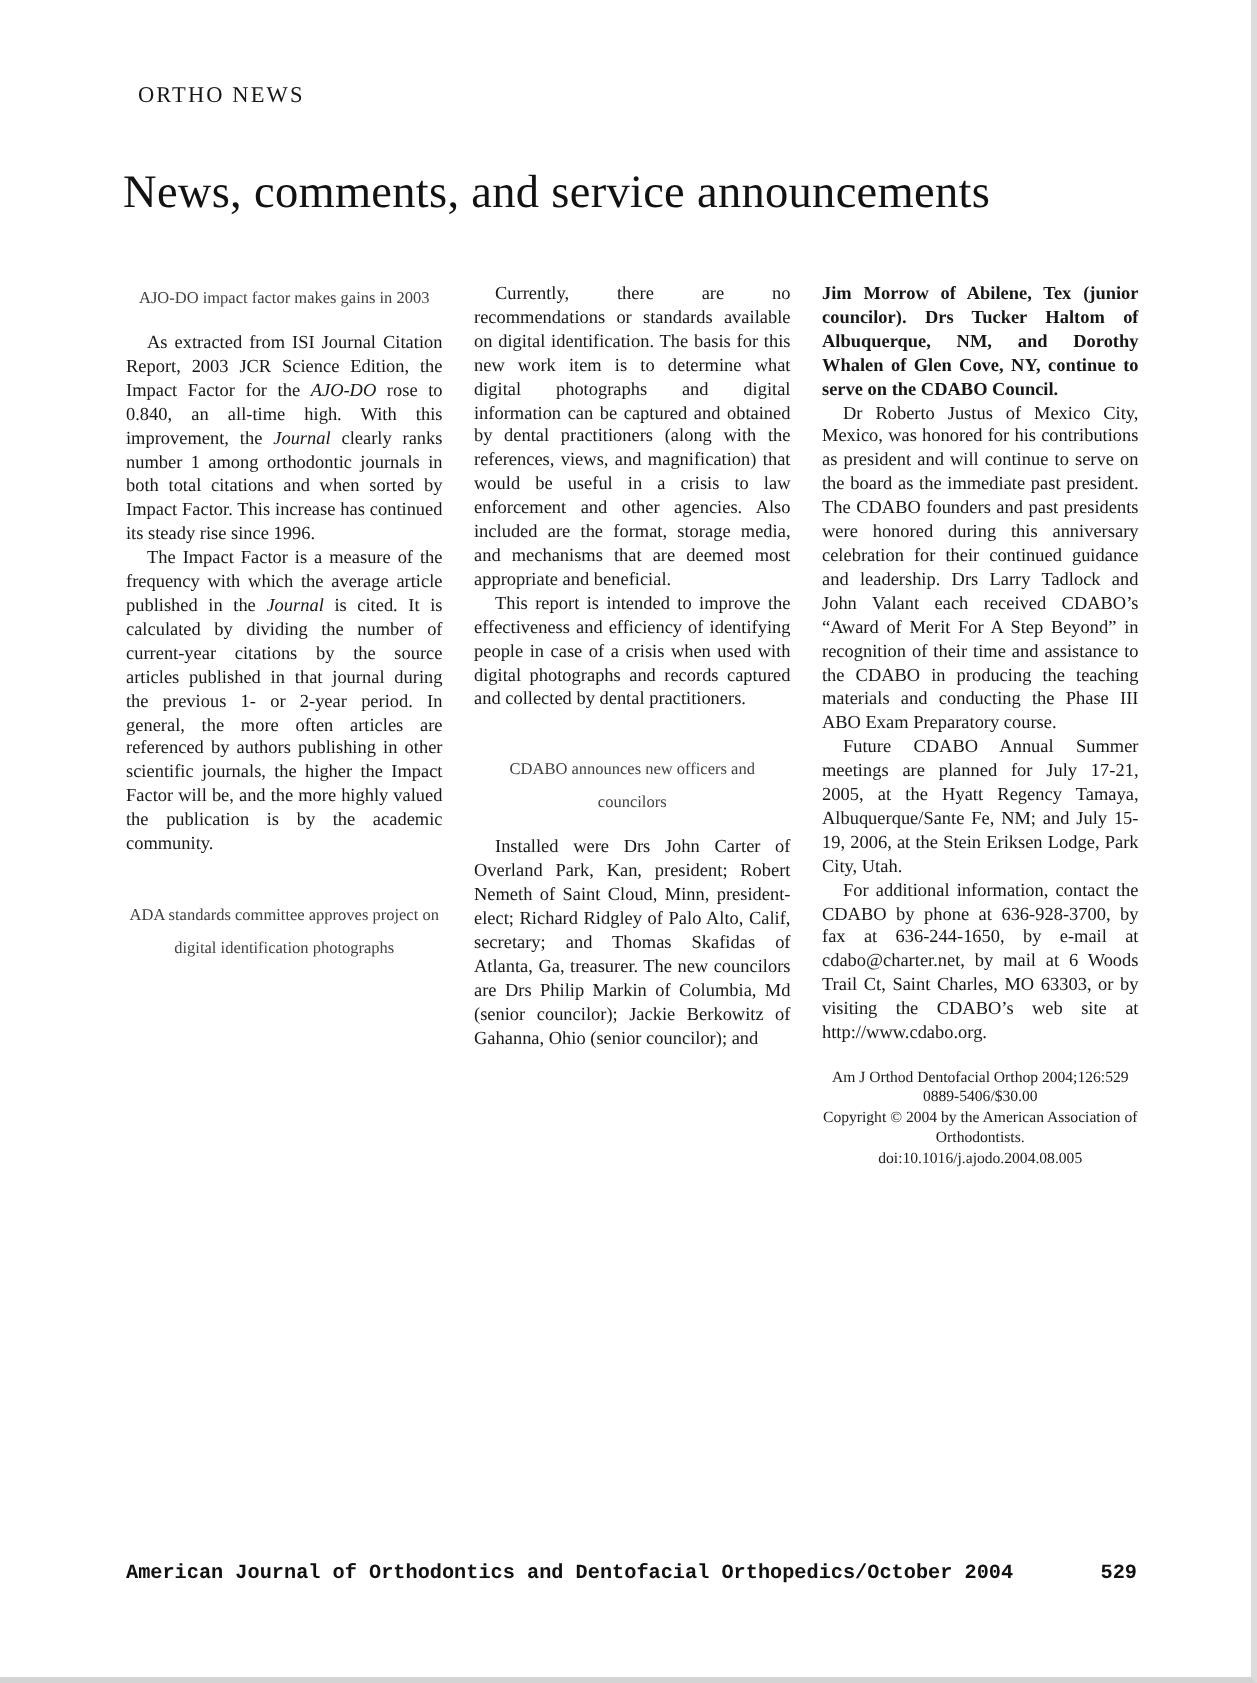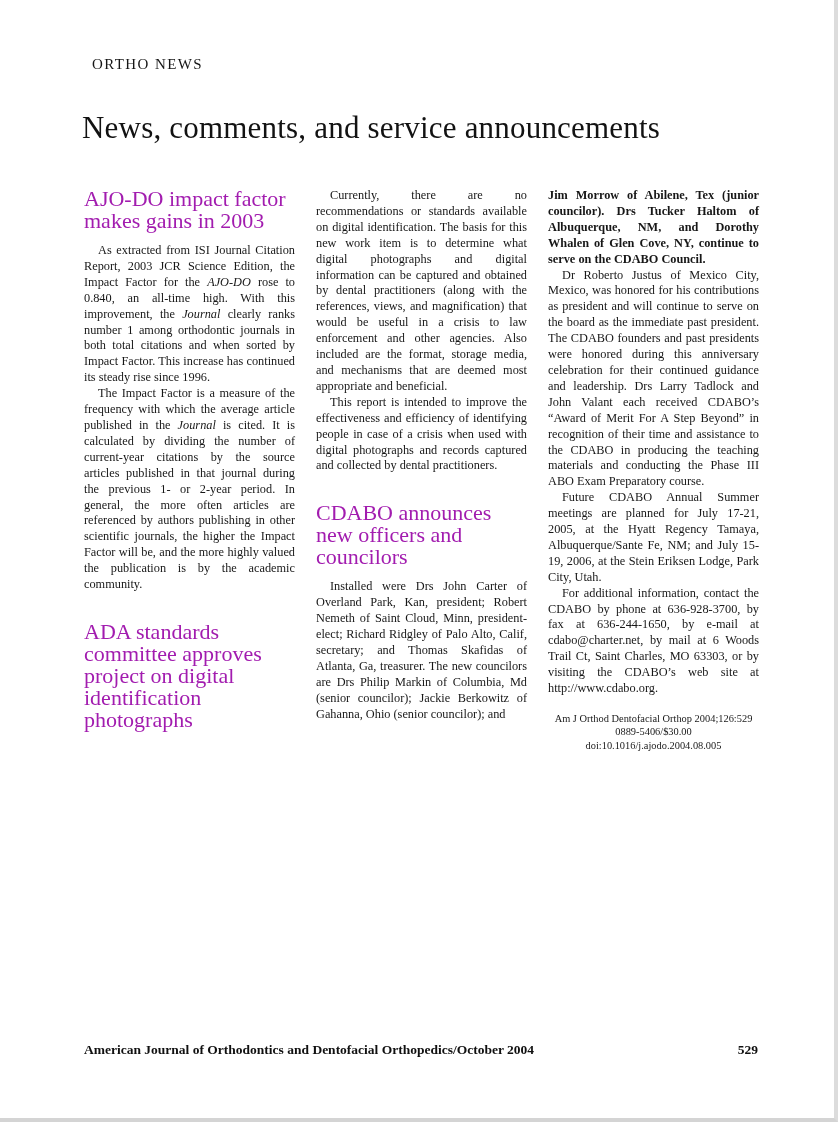--- a/index.html
+++ b/index.html
@@ -31,36 +31,36 @@
     position:absolute; left:84px; top:188px; width:674px;
     display:flex; gap:21px;
   }
   .col {
     width:211px; flex:0 0 211px;
     font-size:12.3px; line-height:15.9px;
     text-align:justify;
     color:#171717;
   }
   .heading {
-    font-size:22px; line-height:22px; font-weight:400;
-    margin:0 0 11px 0; text-align:left; color:#a21caf;
+    font-size:11px; line-height:22px; font-weight:400;
+    margin:0 0 11px 0; text-align:center; color:#404040;
   }
   .heading.spaced { margin-top:28px; }
   p.para { text-indent:14px; margin:0; }
   p.para.noindent { text-indent:0;font-weight:bold; }
   .u { }
   .citation {
     margin-top:15px;
     font-size:10.4px; line-height:13.4px;
     text-align:center; color:#191919;
   }
   .footer {
     position:absolute; left:84px; top:1042px; width:674px;
     display:flex; justify-content:space-between; align-items:flex-end;
-    font-family:Liberation Serif, serif;
+    font-family:Liberation Mono, monospace;
     font-weight:700; font-size:13.5px; color:#101010;
   }
 </style>
 </head>
 <body>
 
 <div class="page">
 
   <div class="running-head">ORTHO NEWS</div>
 
@@ -86,20 +86,21 @@
 
     <div class="col">
       <p class="para noindent">Jim Morrow of Abilene, Tex (junior councilor). Drs Tucker Haltom of Albuquerque, NM, and Dorothy Whalen of Glen Cove, NY, continue to serve on the CDABO Council.</p>
       <p class="para">Dr Roberto Justus of Mexico City, Mexico, was honored for his contributions as president and will continue to serve on the board as the immediate past president. The CDABO founders and past presidents were honored during this anniversary celebration for their continued guidance and leadership. Drs Larry Tadlock and John Valant each received CDABO’s “Award of Merit For A Step Beyond” in recognition of their time and assistance to the CDABO in producing the teaching materials and conducting the Phase III ABO Exam Preparatory course.</p>
       <p class="para">Future CDABO Annual Summer meetings are planned for July 17-21, 2005, at the Hyatt Regency Tamaya, Albuquerque/Sante Fe, NM; and July 15-19, 2006, at the Stein Eriksen Lodge, Park City, Utah.</p>
       <p class="para"><span>For additional information, contact the CDABO by phone at 636-928-3700, by fax at 636-244-1650, by e-mail at </span><span class="u">cdabo@charter.net,</span><span> by mail at 6 Woods Trail Ct, Saint Charles, MO 63303, or by visiting the CDABO’s web site at http://www.cdabo.org.</span></p>
 
       <div class="citation">
         <div>Am J Orthod Dentofacial Orthop 2004;126:529</div>
         <div>0889-5406/$30.00</div>
+        <div>Copyright © 2004 by the American Association of Orthodontists.</div>
         <div>doi:10.1016/j.ajodo.2004.08.005</div>
       </div>
     </div>
 
   </div>
 
   <div class="footer">
     <span>American Journal of Orthodontics and Dentofacial Orthopedics/October 2004</span>
     <span>529</span>
   </div>

